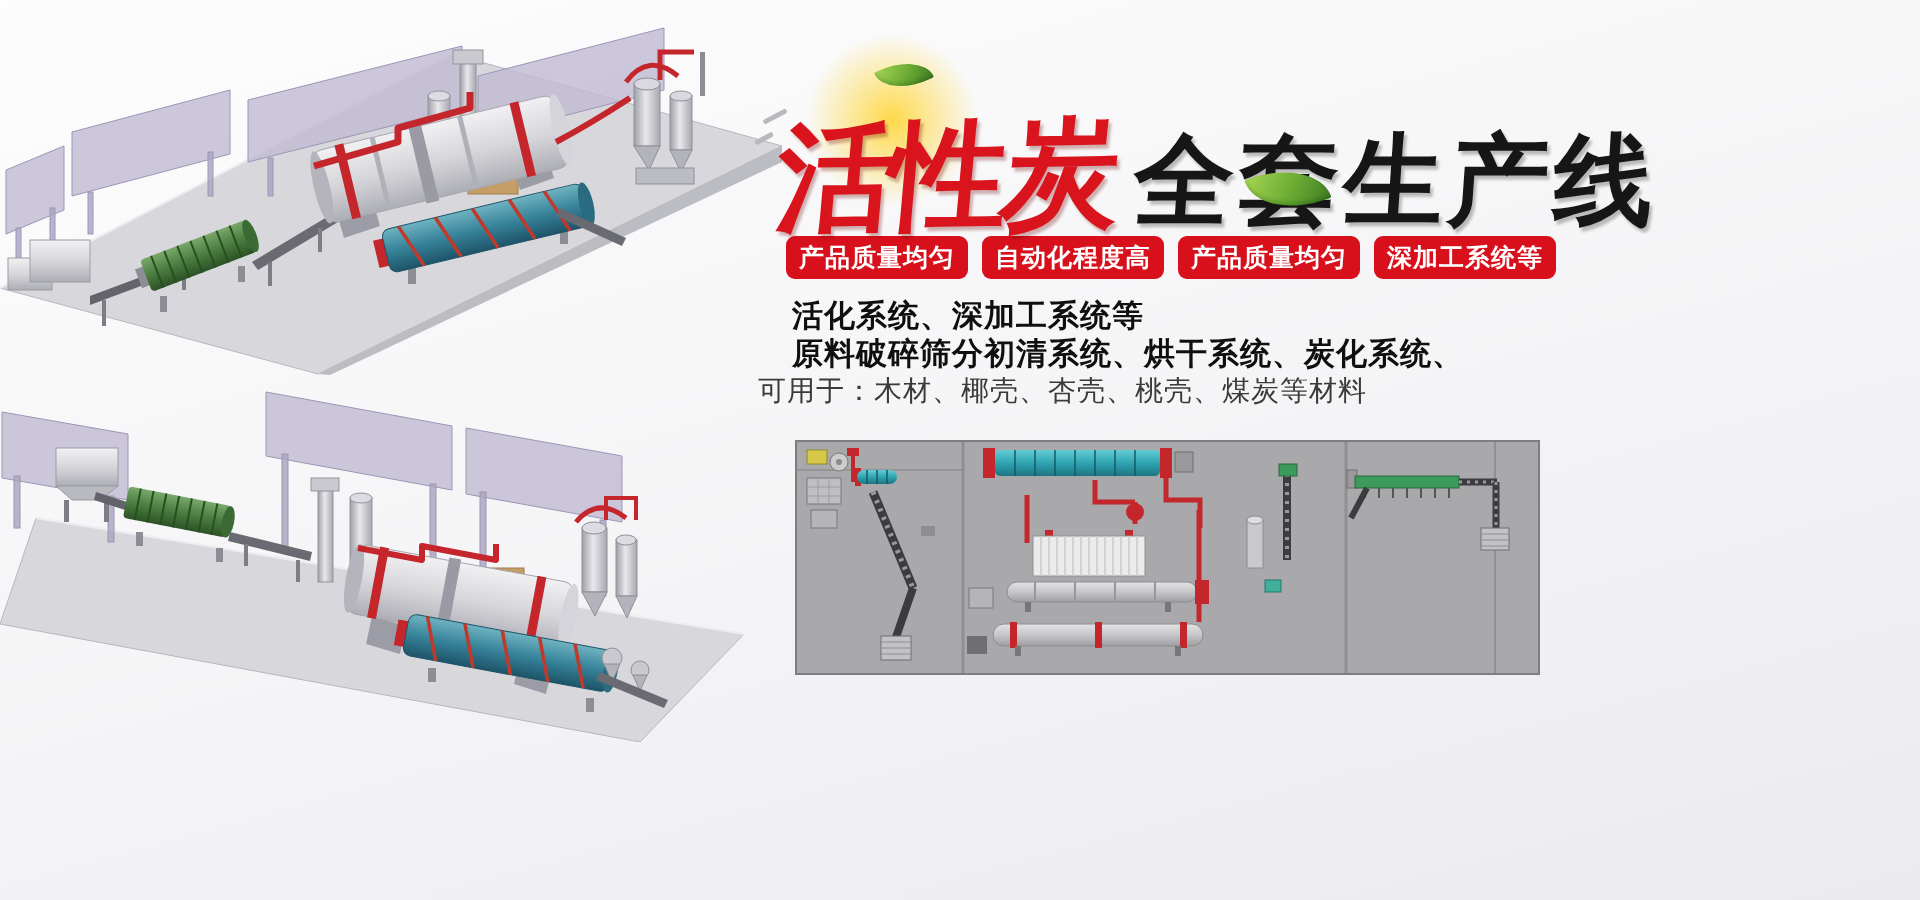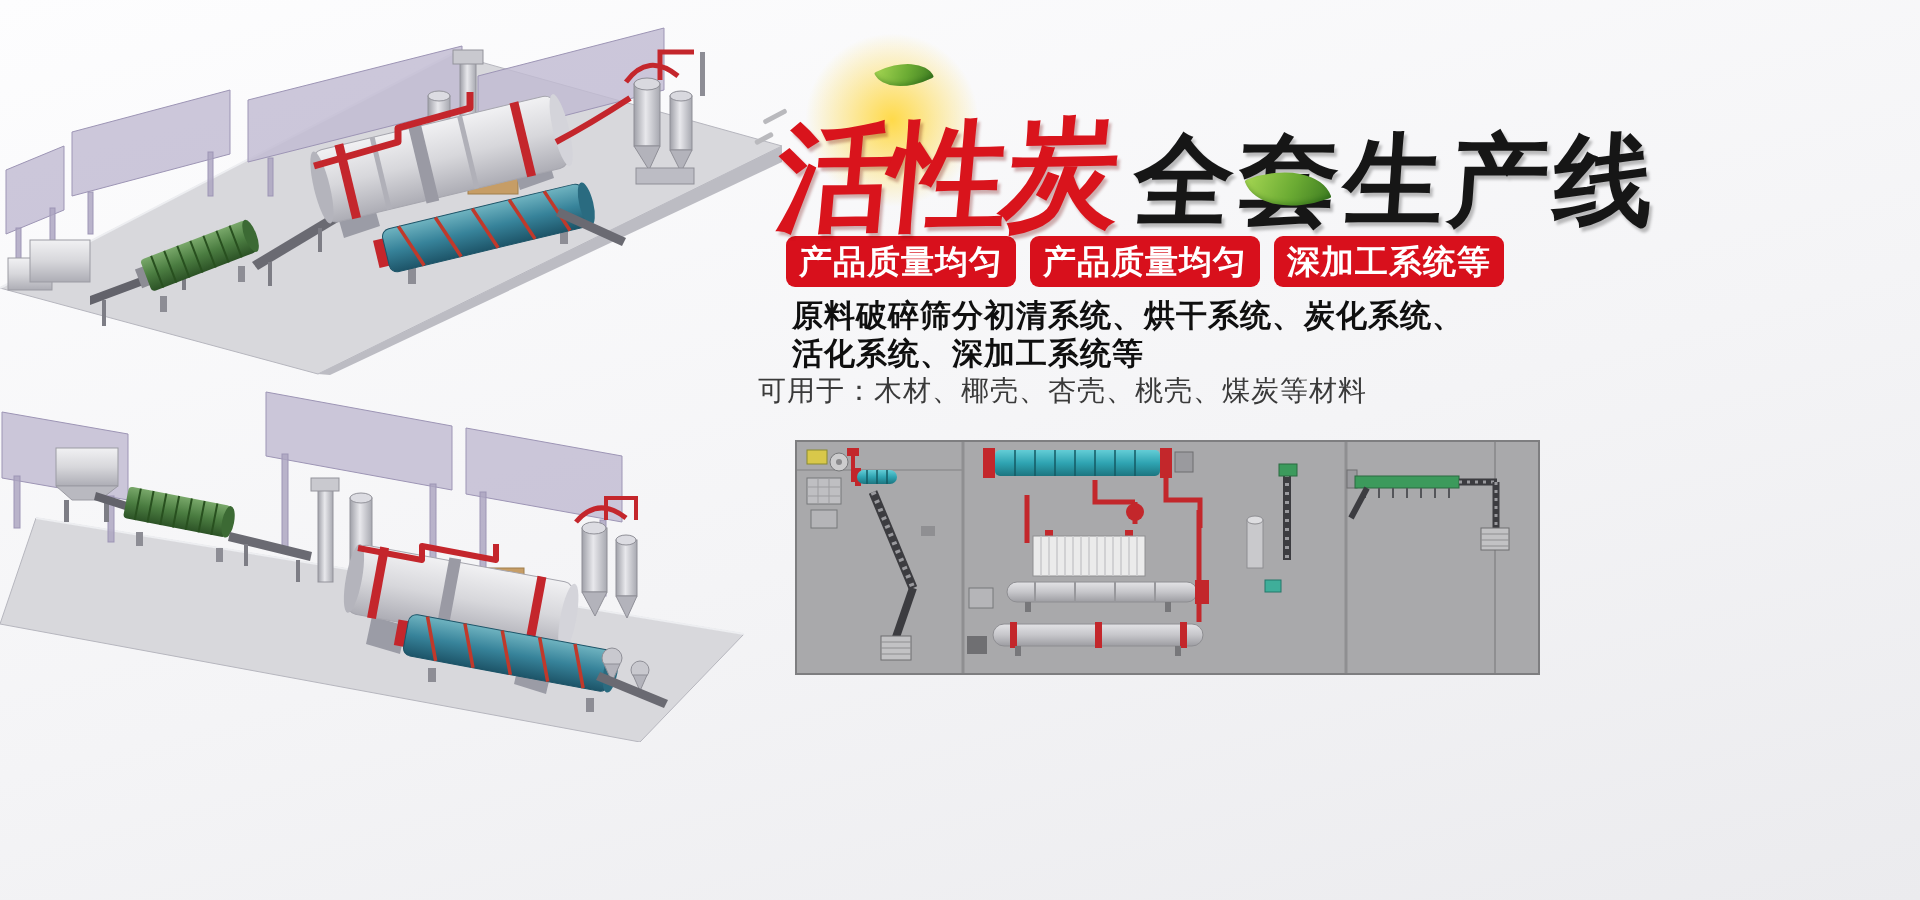--- a/index.html
+++ b/index.html
@@ -26,21 +26,21 @@
   .leaf { position:absolute; z-index:2; background:linear-gradient(135deg,#a4d552 0%,#6bab33 55%,#3f7d22 100%);
           border-radius:4% 100% 4% 100%; box-shadow:inset 0 -3px 4px rgba(0,60,0,.25); }
   .leaf-1 { left:100px; top:-14px; width:52px; height:30px; transform:rotate(-26deg); }
   .leaf-2 { left:472px; top:92px;  width:76px; height:46px; transform:rotate(-20deg); }
   .speed-line { position:absolute; background:#b9b9bd; border-radius:2px; }
   .sl-1 { left:-16px; top:40px; width:26px; height:5px; transform:rotate(-28deg); }
   .sl-2 { left:-24px; top:62px; width:20px; height:5px; transform:rotate(-28deg); }
 
   
   .badges { position:absolute; left:786px; top:236px; display:flex; gap:14px; }
-  .badge  { background:#d8101c; color:#ffffff; font-weight:700; font-size:33px; line-height:1;
+  .badge  { background:#d8101c; color:#ffffff; font-weight:700; font-size:25px; line-height:1;
             padding:9px 13px; border-radius:9px; letter-spacing:1px; }
 
   
   .desc-bold  { position:absolute; left:792px; top:297px; font-size:31px; font-weight:800;
                 color:#0f0f0f; line-height:38px; letter-spacing:1px; }
   .desc-plain { position:absolute; left:758px; top:372px; font-size:28px; font-weight:400;
                 color:#3a3a3a; letter-spacing:1px; }
 </style>
 </head>
 <body>
@@ -300,27 +300,28 @@
     <span class="speed-line sl-1"></span>
     <span class="speed-line sl-2"></span>
     <span class="t-red">活性炭</span>
     <span class="t-black">全套生产线</span>
     <span class="leaf leaf-1"></span>
     <span class="leaf leaf-2"></span>
   </div>
 
   <div class="badges">
     <span class="badge">产品质量均匀</span>
+    <span class="badge">自动化程度高</span>
     <span class="badge">产品质量均匀</span>
     <span class="badge">深加工系统等</span>
   </div>
 
   <div class="desc-bold">
+    <div>活化系统、深加工系统等</div>
     <div>原料破碎筛分初清系统、烘干系统、炭化系统、</div>
-    <div>活化系统、深加工系统等</div>
   </div>
   <div class="desc-plain">可用于：木材、椰壳、杏壳、桃壳、煤炭等材料</div>
 
   <svg class="diagram" width="745" height="235" viewBox="0 0 745 235">
     <defs>
       <linearGradient id="dTeal" x1="0" y1="0" x2="0" y2="1">
         <stop offset="0" stop-color="#63cdd6"></stop>
           <stop offset=".5" stop-color="#2fa4b2"></stop>
           <stop offset="1" stop-color="#1c7580"></stop>
       </linearGradient>

